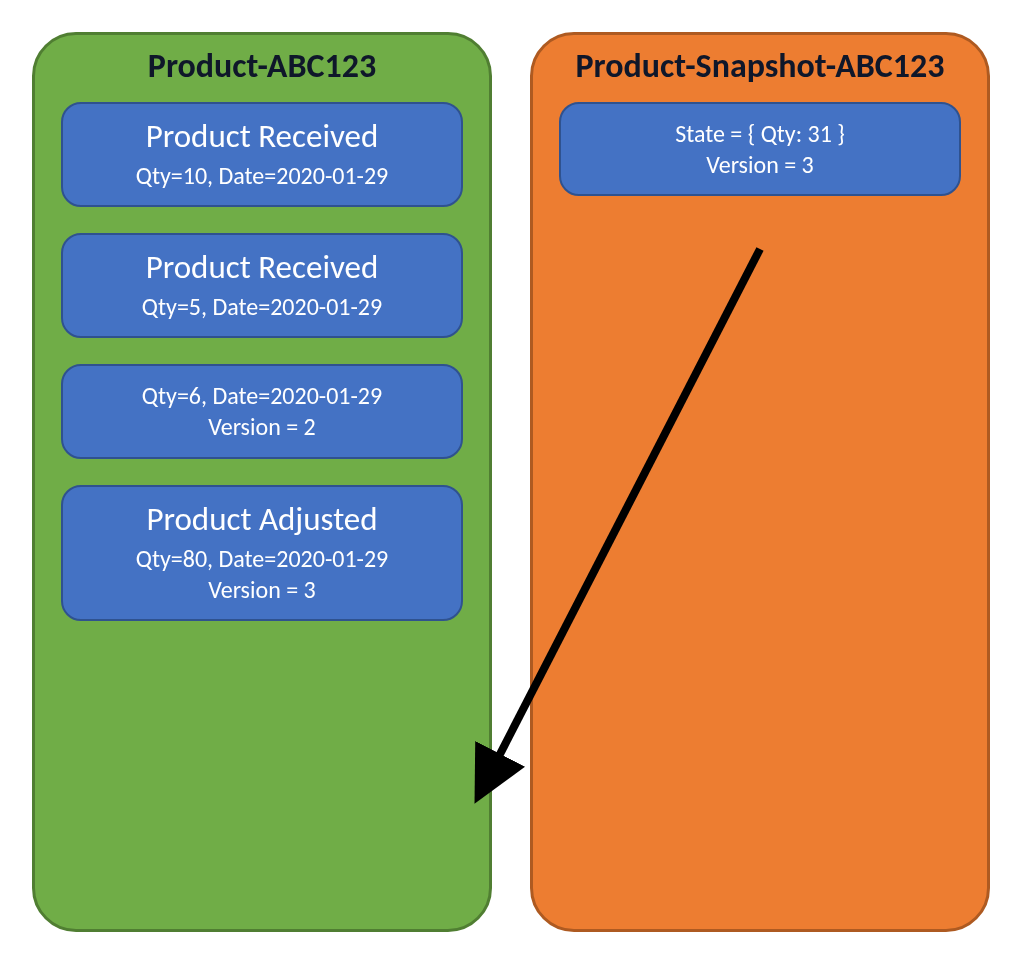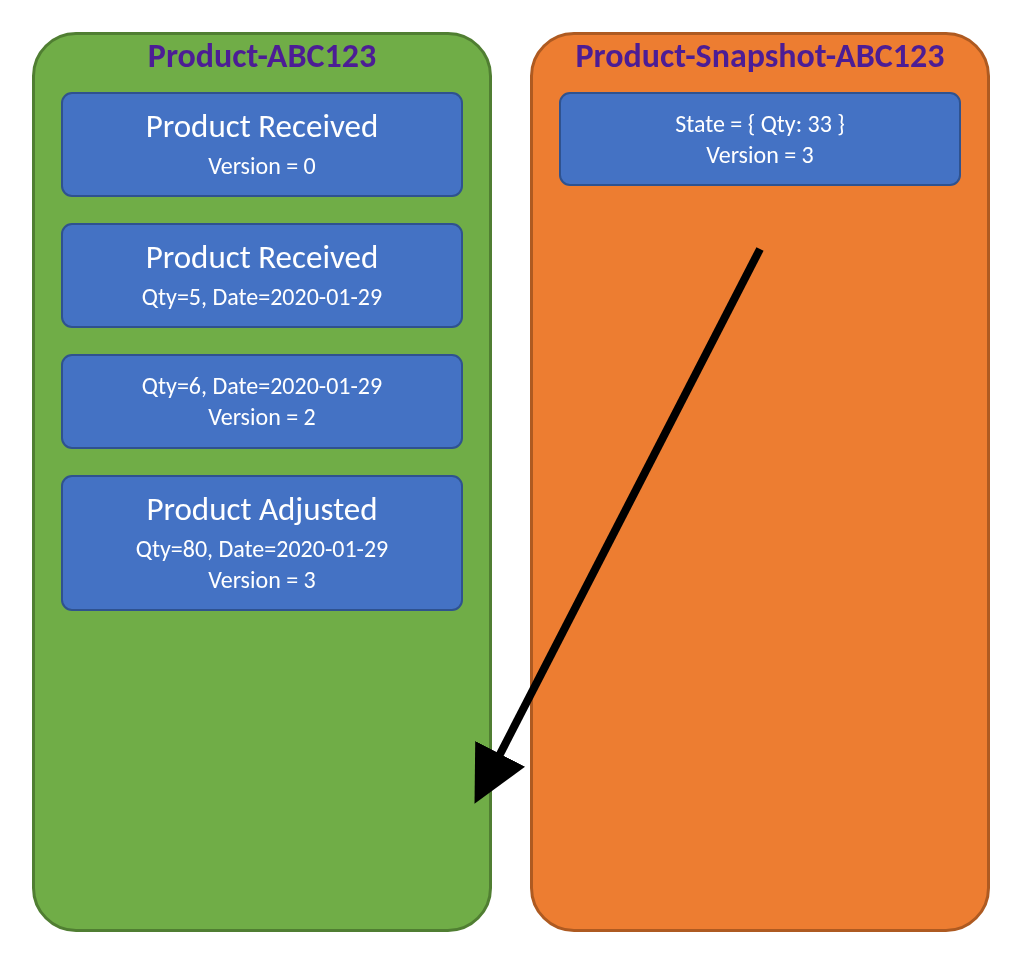--- a/index.html
+++ b/index.html
@@ -29,27 +29,28 @@
     background: #ed7d31;
     border: 3px solid #ae5a21;
     left: 530px;
     top: 32px;
     width: 460px;
     height: 900px;
   }
   .container-title {
     font-size: 34px;
     font-weight: 700;
-    color: #4c1d95;
+    color: #0f172a;
+    margin-top: 10px;
     margin-bottom: 14px;
   }
   .card {
     background: #4472c4;
     border: 2px solid #2f528f;
-    border-radius: 11px;
+    border-radius: 20px;
     margin: 16px 26px 26px 26px;
     padding: 14px 8px 14px 8px;
     color: #fff;
     text-align: center;
   }
   .card-title {
     font-size: 33px;
     font-weight: 400;
     line-height: 1.15;
     margin-bottom: 4px;
@@ -70,21 +71,21 @@
 </style>
 </head>
 <body>
 
 <div class="container green">
   <div class="container-title">Product-ABC123</div>
 
   <div class="card">
     <div class="card-title">Product Received</div>
     <div class="card-line">
-      <span>Version = </span><span>0</span>
+      <span>Qty=</span><span>10</span><span>, Date=</span><span>2020-01-29</span>
     </div>
   </div>
 
   <div class="card">
     <div class="card-title">Product Received</div>
     <div class="card-line">
       <span>Qty=</span><span>5</span><span>, Date=</span><span>2020-01-29</span>
     </div>
   </div>
 
@@ -105,21 +106,21 @@
     <div class="card-line">
       <span>Version = </span><span>3</span>
     </div>
   </div>
 </div>
 
 <div class="container orange">
   <div class="container-title">Product-Snapshot-ABC123</div>
 
   <div class="card">
-    <div class="card-line">State = { Qty: 33 }</div>
+    <div class="card-line">State = { Qty: 31 }</div>
     <div class="card-line">
       <span>Version = </span><span>3</span>
     </div>
   </div>
 </div>
 
 <svg class="arrow" viewBox="0 0 1024 964">
   <defs>
     <marker id="arrowhead" markerWidth="7" markerHeight="7" refX="5.5" refY="3.5" orient="auto" markerUnits="strokeWidth">
       <polygon points="0,0 7,3.5 0,7" fill="#000"></polygon>

